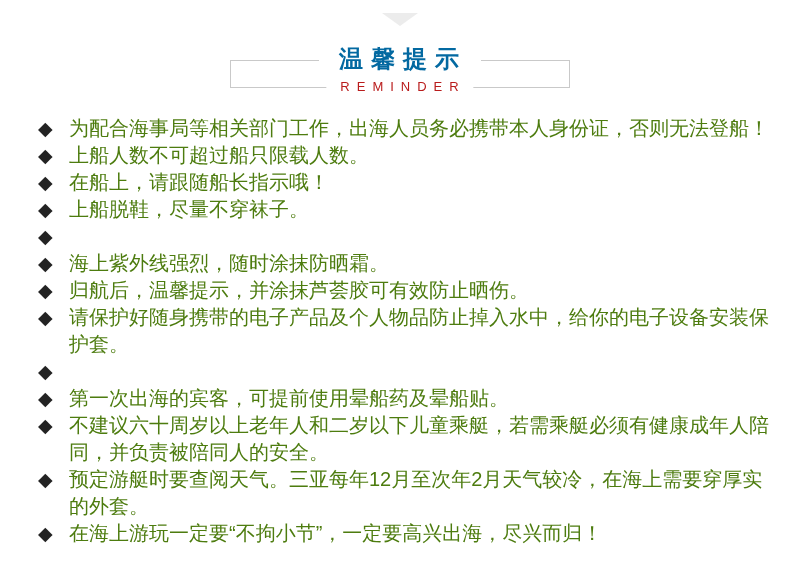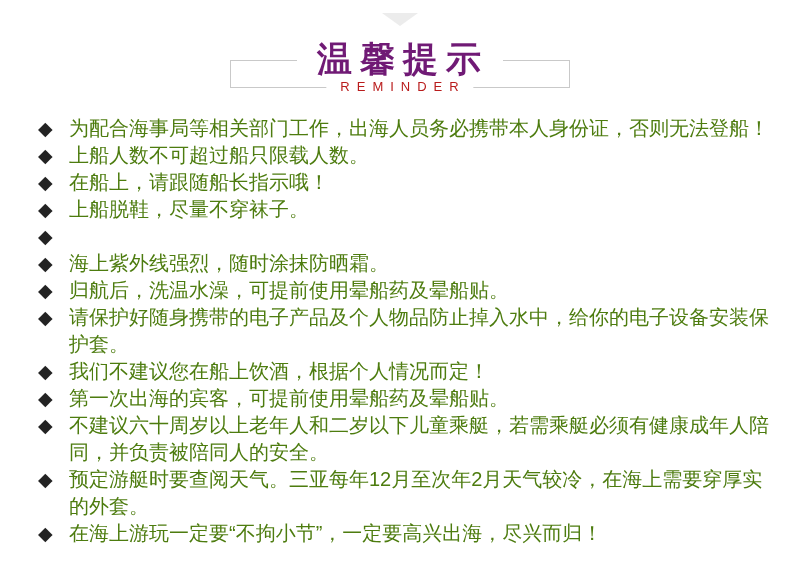--- a/index.html
+++ b/index.html
@@ -24,23 +24,23 @@
     height: 26px;
     border: 1px solid #c9c9c9;
     margin: 34px auto 0 auto;
   }
   .title {
     position: absolute;
     top: 0; left: 50%;
     transform: translate(-50%, -55%);
     background: #ffffff;
     padding: 0 14px 0 20px;
-    font-size: 35px;
+    font-size: 24px;
     font-weight: bold;
-    color: #701a75;
+    color: #0369a1;
     letter-spacing: 8px;
     white-space: nowrap;
     line-height: 1.1;
   }
   .subtitle {
     position: absolute;
     bottom: 0; left: 50%;
     transform: translate(-50%, 50%);
     background: #ffffff;
     padding: 0 8px 0 14px;
@@ -100,29 +100,28 @@
       </div>
       <div class="item">
         <span class="bullet">◆</span>
       </div>
       <div class="item">
         <span class="bullet">◆</span>
         <span class="itext">海上紫外线强烈，随时涂抹防晒霜。</span>
       </div>
       <div class="item">
         <span class="bullet">◆</span>
-        <span class="itext">归航后，洗温水澡，可提前使用晕船药及晕船贴。</span>
+        <span class="itext">归航后，温馨提示，并涂抹芦荟胶可有效防止晒伤。</span>
       </div>
       <div class="item">
         <span class="bullet">◆</span>
         <span class="itext">请保护好随身携带的电子产品及个人物品防止掉入水中，给你的电子设备安装保护套。</span>
       </div>
       <div class="item">
         <span class="bullet">◆</span>
-        <span class="itext">我们不建议您在船上饮酒，根据个人情况而定！</span>
       </div>
       <div class="item">
         <span class="bullet">◆</span>
         <span class="itext">第一次出海的宾客，可提前使用晕船药及晕船贴。</span>
       </div>
       <div class="item">
         <span class="bullet">◆</span>
         <span class="itext">不建议六十周岁以上老年人和二岁以下儿童乘艇，若需乘艇必须有健康成年人陪同，并负责被陪同人的安全。</span>
       </div>
       <div class="item">

